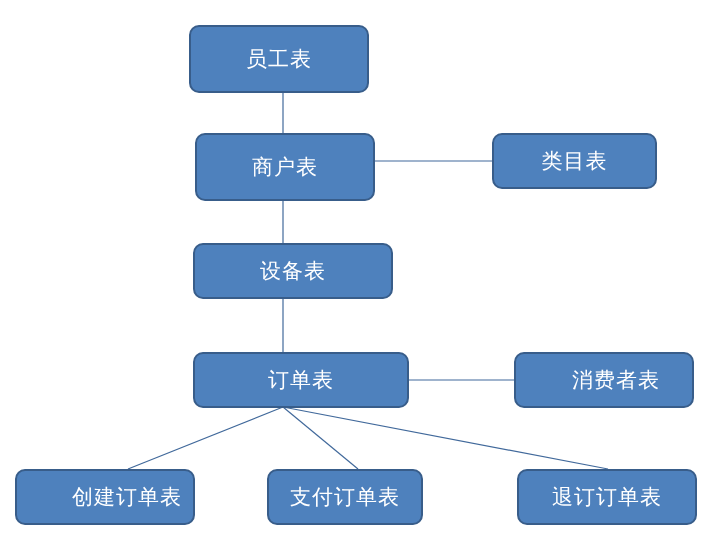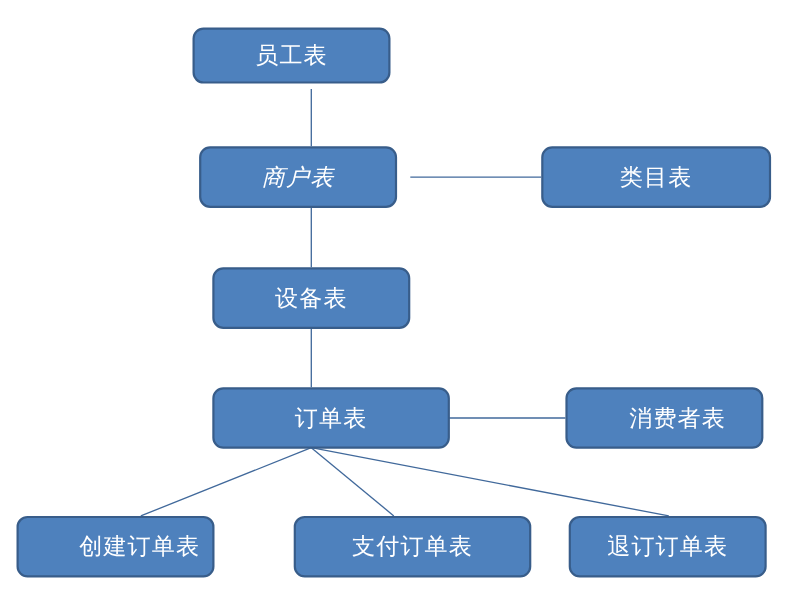--- a/index.html
+++ b/index.html
@@ -54,49 +54,49 @@
       <line x1="283" y1="189" x2="283" y2="243"></line>
       <line x1="283" y1="299" x2="283" y2="352"></line>
       <line x1="373" y1="161" x2="492" y2="161"></line>
       <line x1="373" y1="380" x2="514" y2="380"></line>
       <line x1="283" y1="407" x2="128" y2="469"></line>
       <line x1="283" y1="407" x2="358" y2="469"></line>
       <line x1="283" y1="407" x2="608" y2="469"></line>
     </g>
   </svg>
 
-  <div class="node" style="left:175px; top:25px; width:180px; height:51px;">
+  <div class="node" style="left:189px; top:25px; width:180px; height:68px;">
     <span class="node-label">员工表</span>
   </div>
 
-  <div class="node" style="left:181px; top:133px; width:180px; height:56px;font-style:italic;">
+  <div class="node" style="left:195px; top:133px; width:180px; height:68px;">
     <span class="node-label">商户表</span>
   </div>
 
-  <div class="node" style="left:492px; top:133px; width:209px; height:56px;">
+  <div class="node" style="left:492px; top:133px; width:165px; height:56px;">
     <span class="node-label">类目表</span>
   </div>
 
-  <div class="node" style="left:193px; top:243px; width:180px; height:56px;">
+  <div class="node" style="left:193px; top:243px; width:200px; height:56px;">
     <span class="node-label">设备表</span>
   </div>
 
   <div class="node" style="left:193px; top:352px; width:216px; height:56px;">
     <span class="node-label">订单表</span>
   </div>
 
   <div class="node" style="left:514px; top:352px; width:180px; height:56px;padding-left:24px;">
     <span class="node-label">消费者表</span>
   </div>
 
   <div class="node" style="left:15px; top:469px; width:180px; height:56px;padding-left:44px;">
     <span class="node-label">创建订单表</span>
   </div>
 
-  <div class="node" style="left:267px; top:469px; width:216px; height:56px;align-items:center;">
+  <div class="node" style="left:267px; top:469px; width:156px; height:56px;align-items:center;">
     <span class="node-label">支付订单表</span>
   </div>
 
   <div class="node" style="left:517px; top:469px; width:180px; height:56px;">
     <span class="node-label">退订订单表</span>
   </div>
 
 </div>
 
 </body></html>

